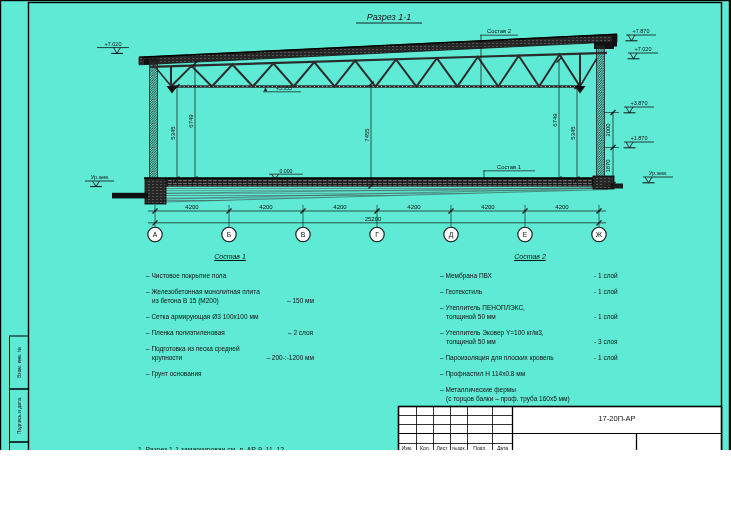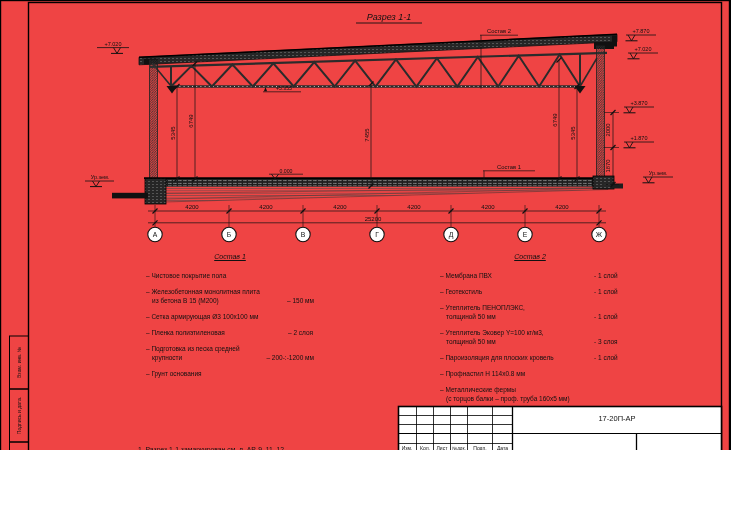--- a/index.html
+++ b/index.html
@@ -1,16 +1,16 @@
 <!DOCTYPE html>
 <html><head>
 <meta charset="utf-8">
 <style>
   html,body{margin:0;padding:0;background:#fff;}
-  #page{position:relative;width:731px;height:450px;background:#ef4444;overflow:hidden;
+  #page{position:relative;width:731px;height:450px;background:#5eead4;overflow:hidden;
         font-family:"Liberation Sans",sans-serif;color:#111;}
   #blueprint{position:absolute;left:0;top:0;}
   .st{font-family:"Liberation Sans",sans-serif;fill:#111;}
   .s45{font-size:4.6px;} .s5{font-size:5px;} .s52{font-size:5.2px;} .s55{font-size:5.5px;}
   .s58{font-size:5.8px;} .s6{font-size:6px;} .s65{font-size:6.5px;} .s68{font-size:6.8px;}
   .s75{font-size:7.5px;} .s9{font-size:9px;font-style:italic;}
   .comp{position:absolute;font-size:6.5px;line-height:9px;color:#111;}
   .comp-title{font-style:italic;text-decoration:underline;text-align:center;margin-bottom:10px;font-size:7px;}
   .comp-item{display:flex;align-items:flex-end;margin-bottom:7px;}
   .comp-name{white-space:pre-line;text-indent:-6px;padding-left:6px;}

